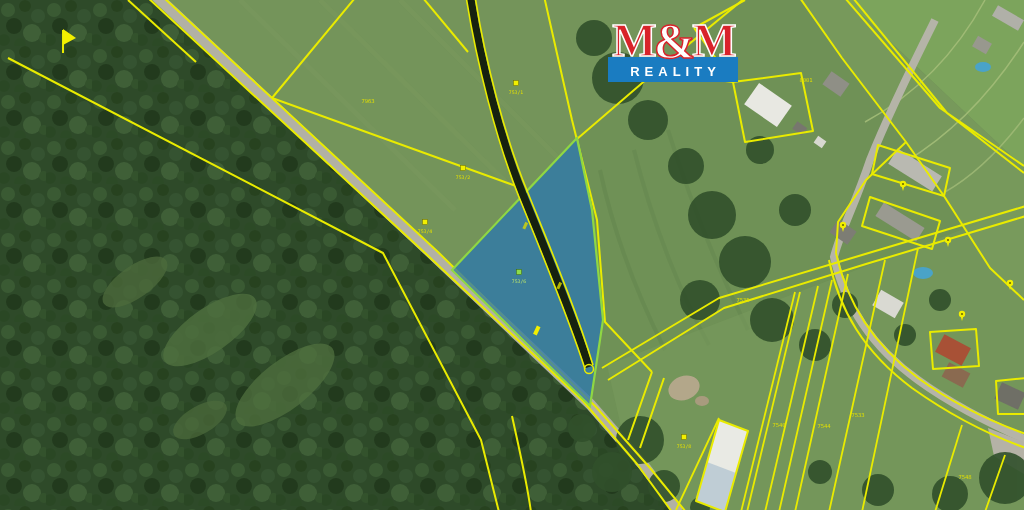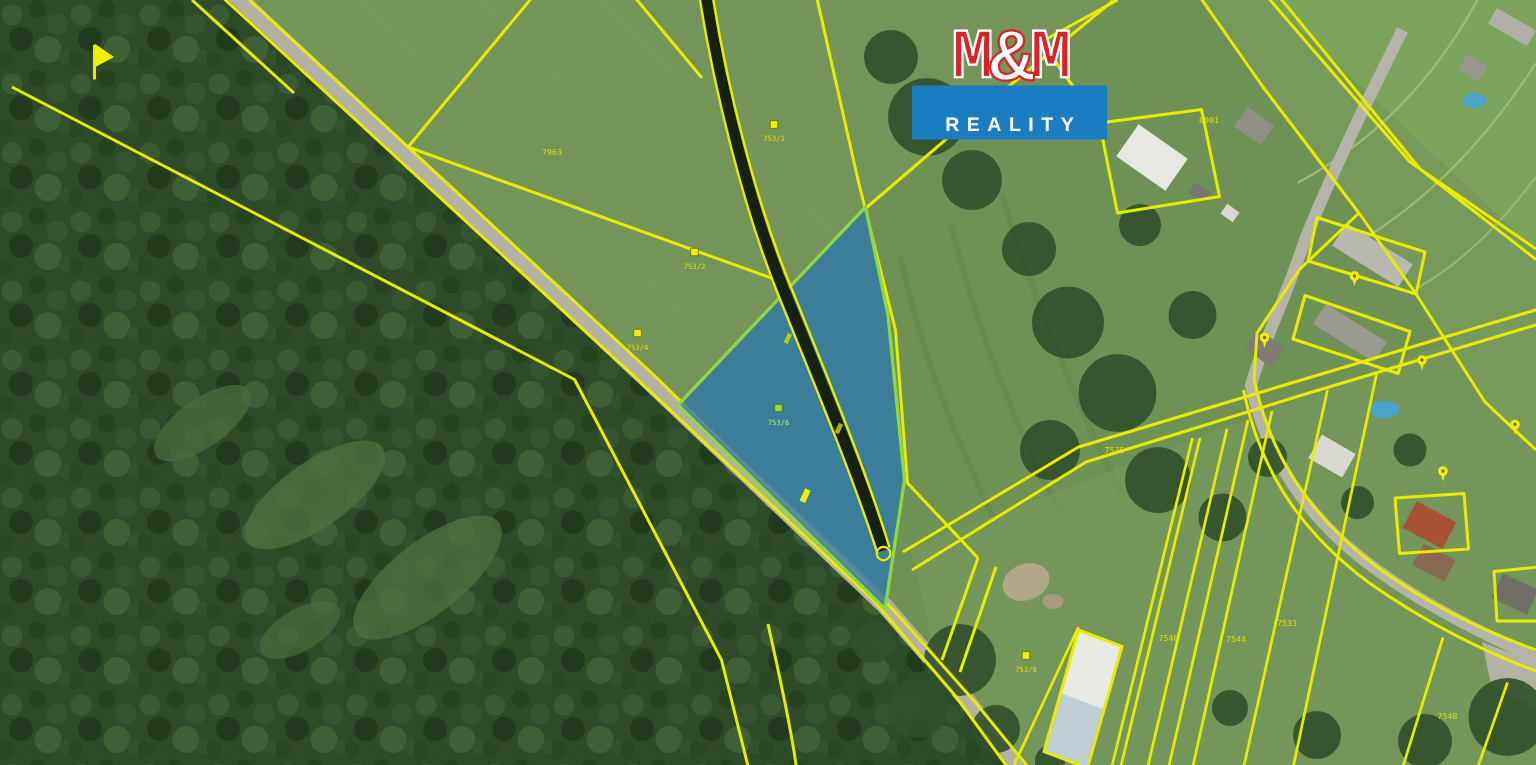--- a/index.html
+++ b/index.html
@@ -2,25 +2,25 @@
 <html><head>
 <meta charset="utf-8">
 <style>
   html,body{margin:0;padding:0;background:#222;}
   .stage{position:relative;width:1024px;height:510px;overflow:hidden;
          font-family:"Liberation Sans",sans-serif;background:#6f9156;}
   .stage svg{position:absolute;left:0;top:0;}
   
   .logo{position:absolute;left:608px;top:14px;width:130px;text-align:center;line-height:1;}
   .logo-mm{font-weight:800;font-size:47px;letter-spacing:-3px;color:#d8232a;
-           -webkit-text-stroke:1.5px #ffffff;font-family:Liberation Mono, monospace;}
+           -webkit-text-stroke:1.5px #ffffff;font-family:Liberation Serif, serif;}
   .logo-mm .amp{color:#ffffff;-webkit-text-stroke:1.5px #d8232a;font-size:50px;
                 position:relative;top:2px;}
   .logo-bar{margin-top:-7px;background:#1a7cc1;color:#fff;font-weight:700;
-            font-size:13px;letter-spacing:5px;padding:19px 0 4px 5px;}
+            font-size:13px;letter-spacing:5px;padding:8px 0 4px 5px;}
   .plabel{font-family:"DejaVu Sans Mono","Liberation Mono",monospace;}
 </style>
 </head>
 <body>
 
 <div class="stage">
 <svg width="1024" height="510" viewBox="0 0 1024 510">
   <defs>
     <pattern id="ftex" width="46" height="46" patternUnits="userSpaceOnUse">
       <rect width="46" height="46" fill="#2e4a29"></rect>

